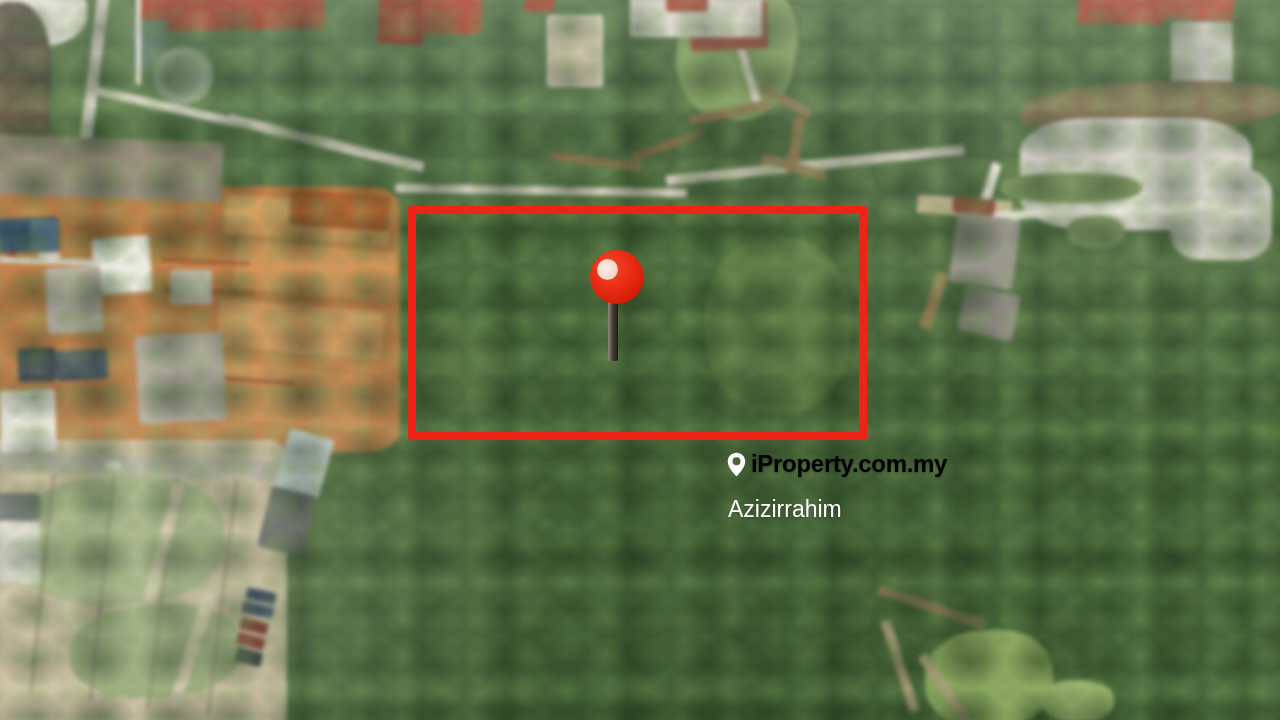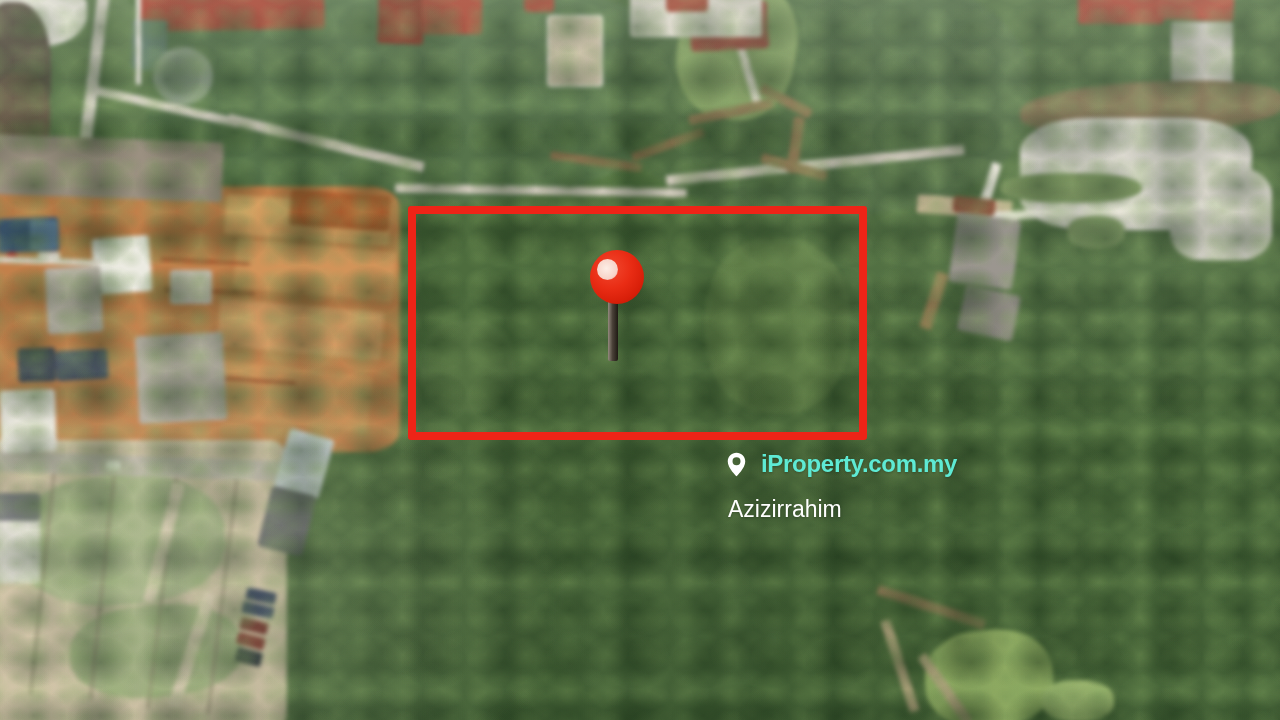--- a/index.html
+++ b/index.html
@@ -25,22 +25,22 @@
     background-position:0 0,13px 7px,31px 19px,5px 3px;}
   
   .plot-rect{position:absolute;left:408px;top:206px;width:459px;height:234px;
     border:8px solid #ee2417;border-radius:3px;box-sizing:border-box;}
   .pin-stick{position:absolute;left:608px;top:299px;width:10px;height:62px;border-radius:2px;
     background:linear-gradient(90deg,#948a7e 0%,#4a4138 45%,#1f1a14 100%);}
   .pin-ball{position:absolute;left:590px;top:250px;width:54px;height:54px;border-radius:50%;
     background:radial-gradient(circle at 38% 34%, #f2482e 0%, #e92c14 42%, #d81f09 70%, #ae1301 100%);}
   .pin-glint{position:absolute;left:597px;top:259px;width:21px;height:21px;border-radius:50%;
     background:radial-gradient(circle at 45% 45%, #fdeee6 0%, #f7d3c8 65%, rgba(247,211,200,0) 100%);}
-  .watermark{position:absolute;left:727px;top:450px;display:flex;align-items:center;gap:15px;
-    color:#5eead4;text-shadow:0 1px 3px rgba(0,0,0,.30);}
+  .watermark{position:absolute;left:727px;top:450px;display:flex;align-items:center;gap:5px;
+    color:#000000;text-shadow:0 1px 3px rgba(0,0,0,.30);}
   .brand{font-size:24px;font-weight:700;letter-spacing:-.3px;}
   .agent{position:absolute;left:728px;top:496px;font-size:23px;font-weight:400;color:#fff;
     text-shadow:0 1px 3px rgba(0,0,0,.28);}
 </style>
 </head>
 <body>
 
 <div class="stage">
 
   <div class="terrain">

